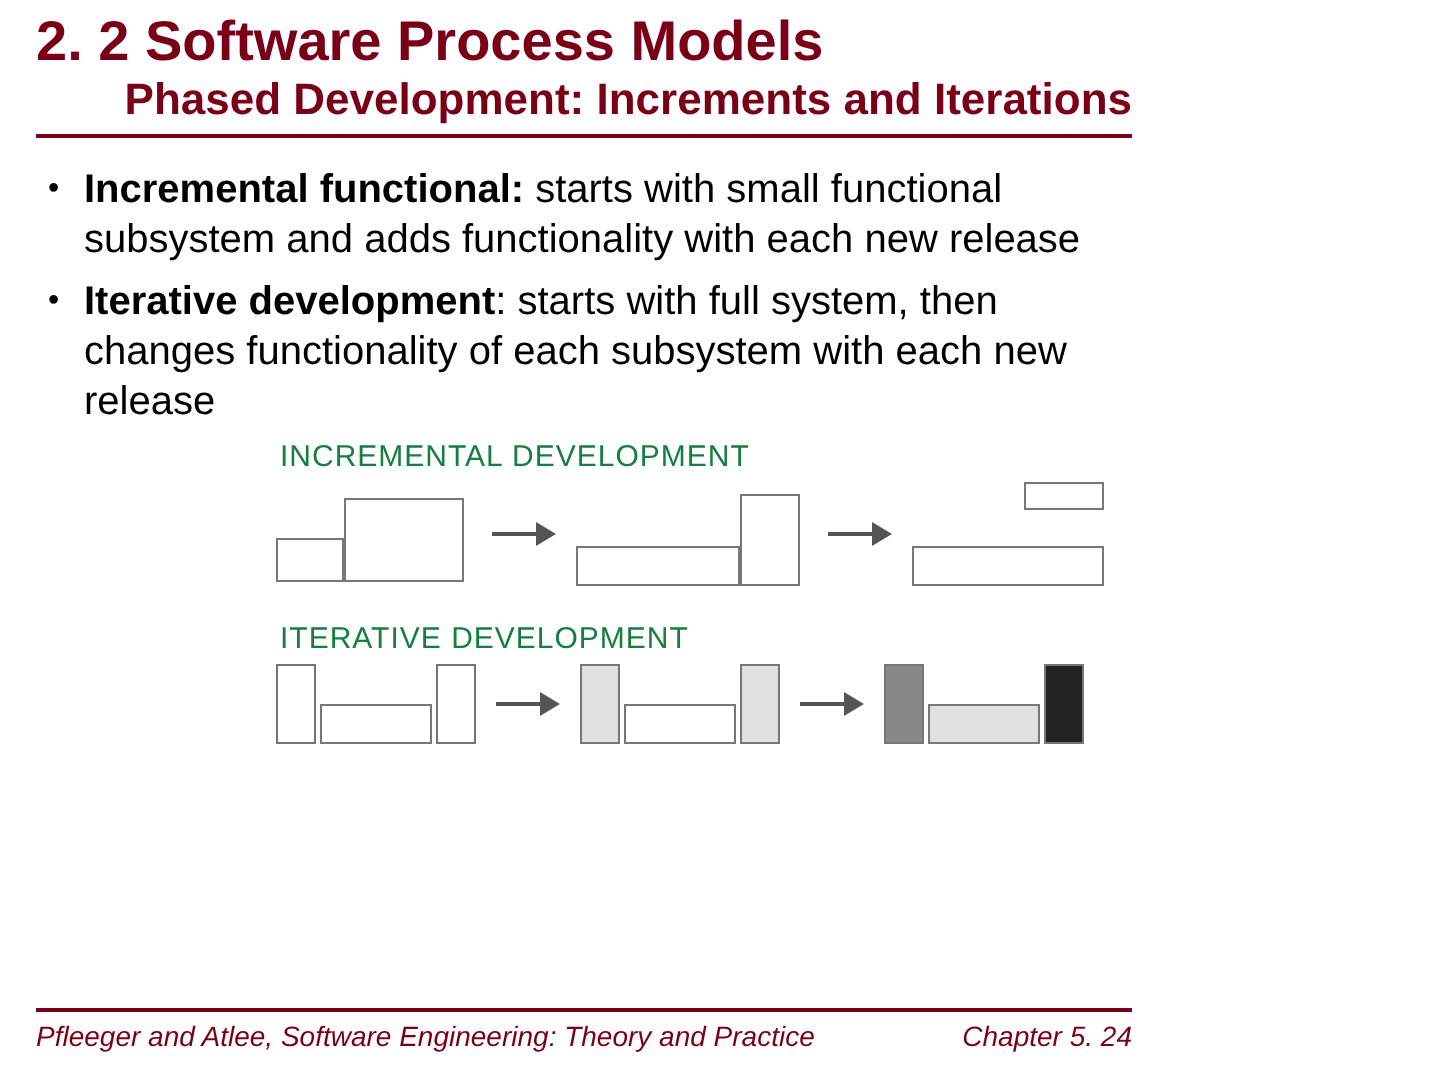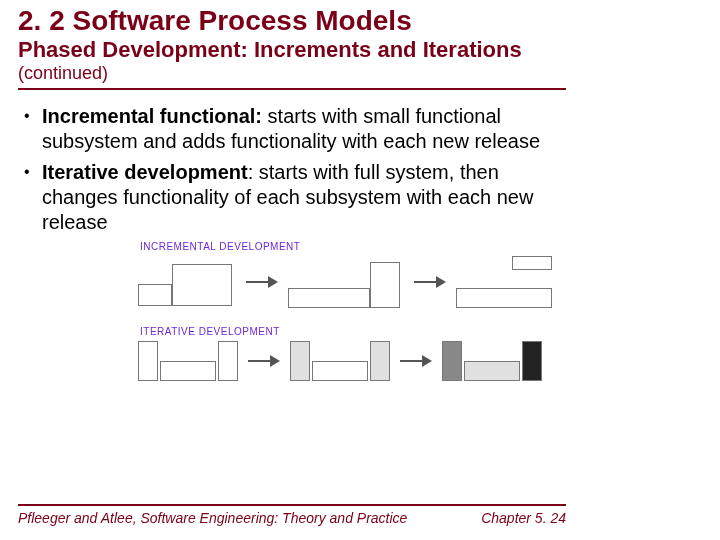--- a/index.html
+++ b/index.html
@@ -20,20 +20,21 @@
     color: #7a0018;
     font-weight: 700;
     font-size: 28px;
     line-height: 1.05;
   }
   .subtitle {
     color: #7a0018;
     font-weight: 700;
     font-size: 22px;
     margin-top: 2px;
+    text-align: right;
   }
   .continued {
     color: #7a0018;
     font-weight: 400;
     font-size: 18px;
     margin-top: 0px;
   }
   .hr {
     border: none;
     border-top: 2px solid #7a0018;
@@ -54,23 +55,23 @@
     font-size: 16px;
     padding-top: 2px;
   }
   .bullet .txt { flex: 1; }
   .figwrap {
     margin: 2px 0 0 120px;
     width: 440px;
   }
   .figlabel {
     font-family: Arial, Helvetica, sans-serif;
-    font-size: 10px;
+    font-size: 15px;
     letter-spacing: 0.5px;
-    color: #6d28d9;
+    color: #15803d;
     margin: 6px 0 4px 2px;
   }
   .figrow {
     display: flex;
     align-items: center;
     gap: 8px;
     margin-bottom: 6px;
   }
   .arrow {
     width: 34px; height: 14px; position: relative; flex: 0 0 34px;
@@ -122,21 +123,20 @@
     font-size: 14px;
   }
 </style>
 </head>
 <body>
 
 <div class="slide">
 
   <div class="title">2. 2 Software Process Models</div>
   <div class="subtitle">Phased Development: Increments and Iterations</div>
-  <div class="continued">(continued)</div>
   <hr class="hr">
 
   <div class="bullets">
     <div class="bullet">
       <div class="dot">•</div>
       <div class="txt">
         <b>Incremental functional:</b><span> starts with small functional subsystem and adds functionality with each new release</span>
       </div>
     </div>
     <div class="bullet">

